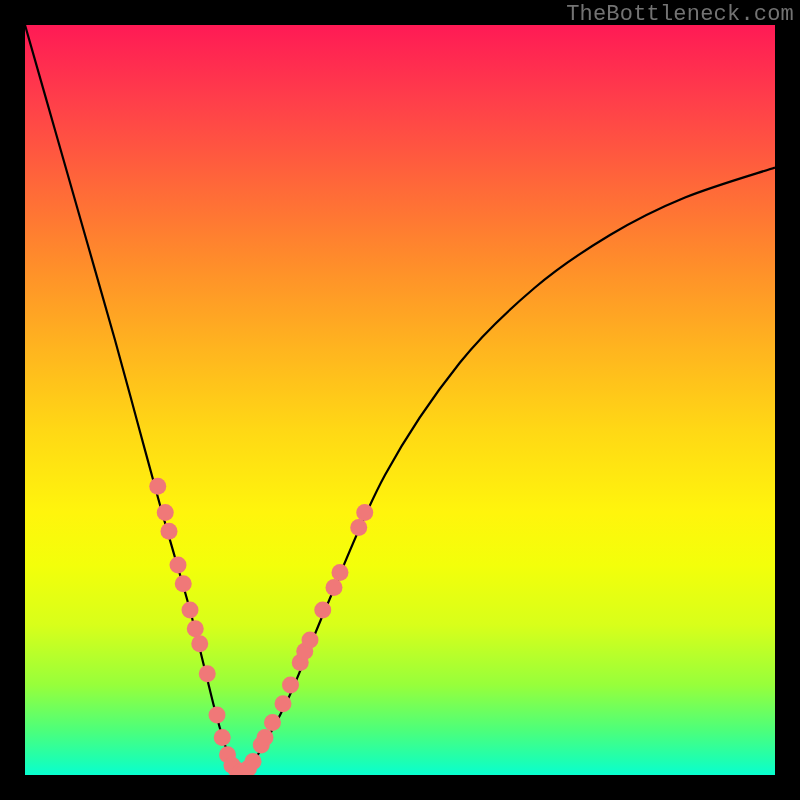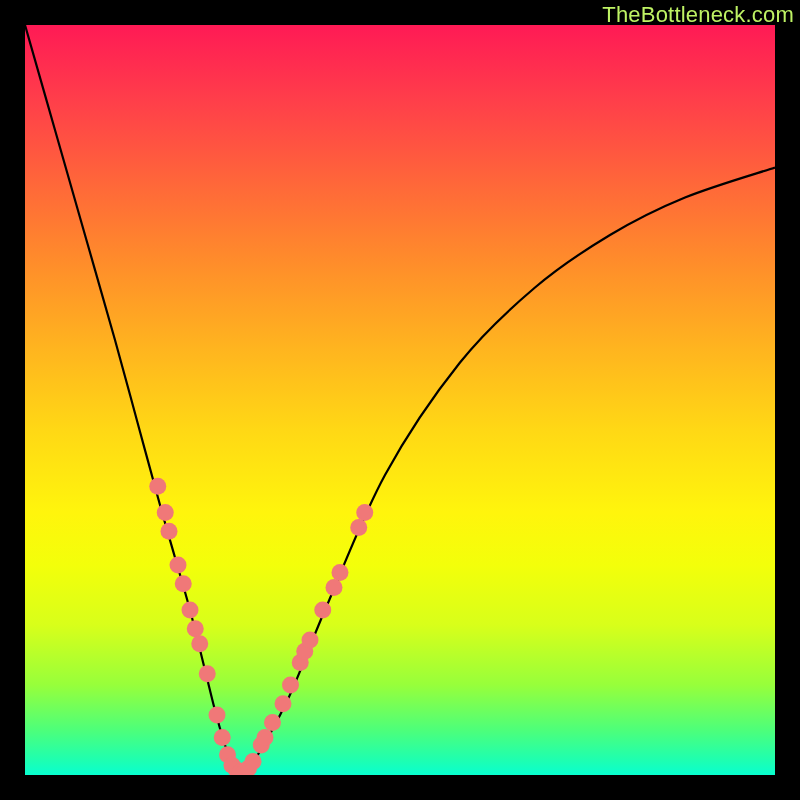--- a/index.html
+++ b/index.html
@@ -29,23 +29,23 @@
       #97ff3b 88%,
       #4dff7a 94%,
       #1effb0 98%,
       #08ffd0 100%
     );
   }
   .watermark {
     position: absolute;
     top: 2px;
     right: 6px;
-    font-family: Liberation Sans, sans-serif;
+    font-family: Liberation Mono, monospace;
     font-size: 22px;
-    color: #bef264;
+    color: #737373;
     letter-spacing: 0.2px;
     font-weight: 500;
     margin-left: 40px;
   }
   svg.curve {
     position: absolute;
     top: 0; left: 0;
     width: 750px;
     height: 750px;
   }

